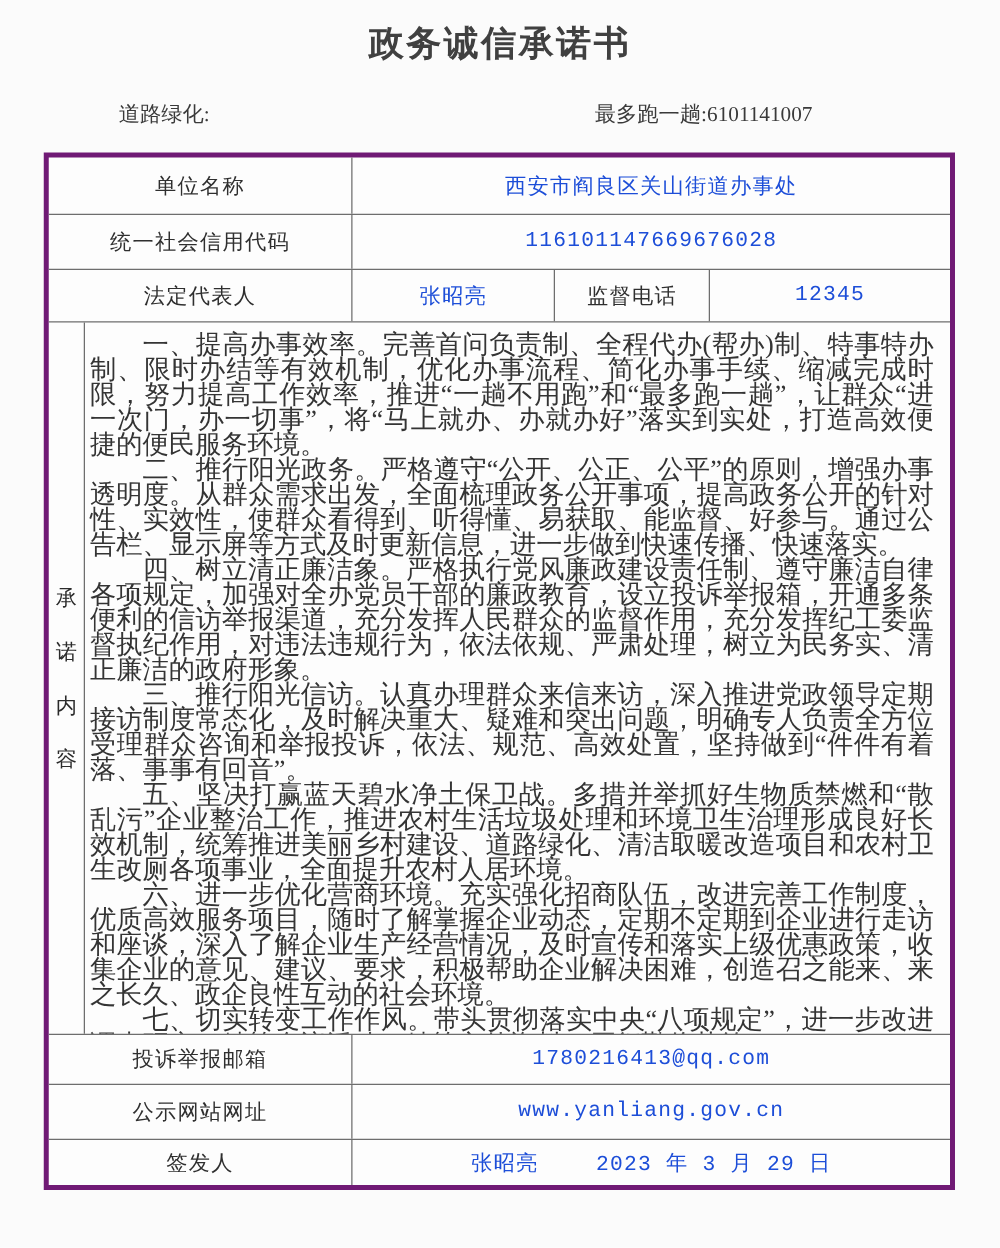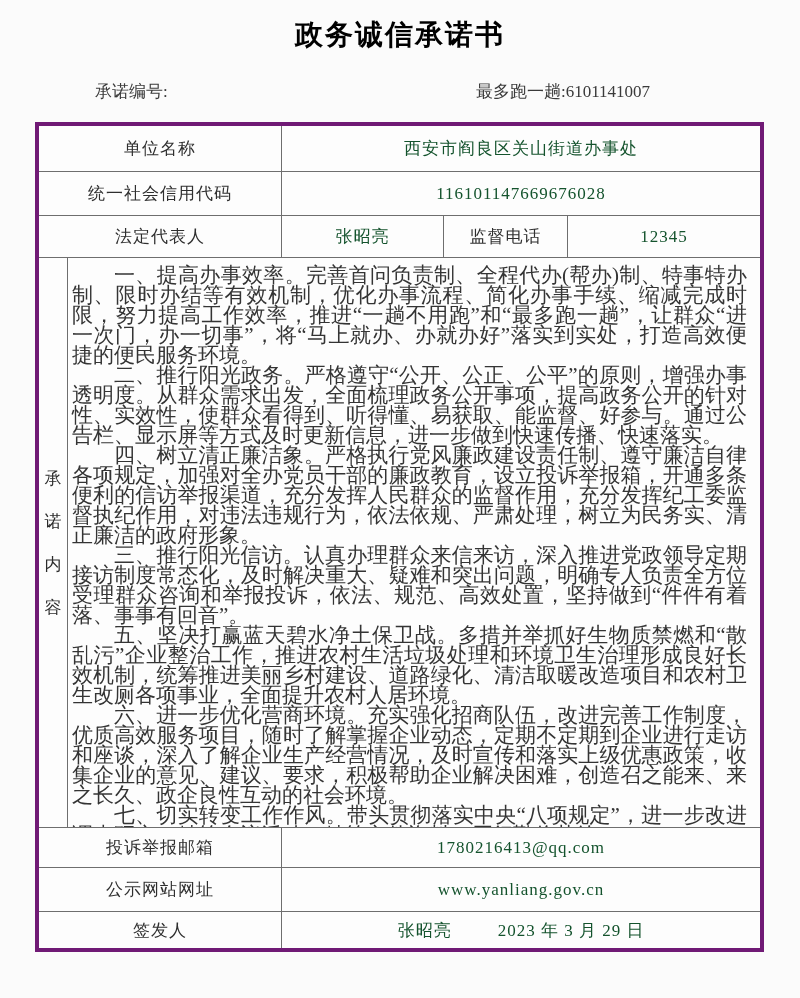--- a/index.html
+++ b/index.html
@@ -11,21 +11,21 @@
     overflow: hidden;
   }
   .page { width: 800px; height: 998px; position: relative; }
 
   .doc-title {
     padding-top: 16px;
     text-align: center;
     font-size: 28px;
     font-weight: bold;
     letter-spacing: 2px;
-    color: #000000;
+    color: #404040;
   }
 
   .meta-row {
     margin-top: 26px;
     padding: 0 150px 0 95px;
     display: flex;
     justify-content: space-between;
     font-size: 17px;
     color: #3a3a3a;
   }
@@ -82,32 +82,32 @@
     border-right: none;
   }
   .content-cell p {
     font-size: 21px;
     line-height: 20px;
     text-indent: 2em;
     text-align: justify;
     color: #343434;
   }
 
-  .value-text { letter-spacing: 1px; color: #14532d; }
+  .value-text { letter-spacing: 1px; color: #1d4ed8; font-family: Liberation Mono, monospace; }
   .issuer-values { display: flex; gap: 46px; align-items: center; }
 </style>
 </head>
 <body>
 
 <div class="page">
 
   <div class="doc-title">政务诚信承诺书</div>
 
   <div class="meta-row">
-    <span class="meta-item">承诺编号:</span>
+    <span class="meta-item">道路绿化:</span>
     <span class="meta-item"><span>最多跑一趟:</span><span>6101141007</span></span>
   </div>
 
   <div class="doc-table">
 
     <div class="t-row h-46">
       <div class="cell label-cell w-label">单位名称</div>
       <div class="cell grow value-text">西安市阎良区关山街道办事处</div>
     </div>
 

